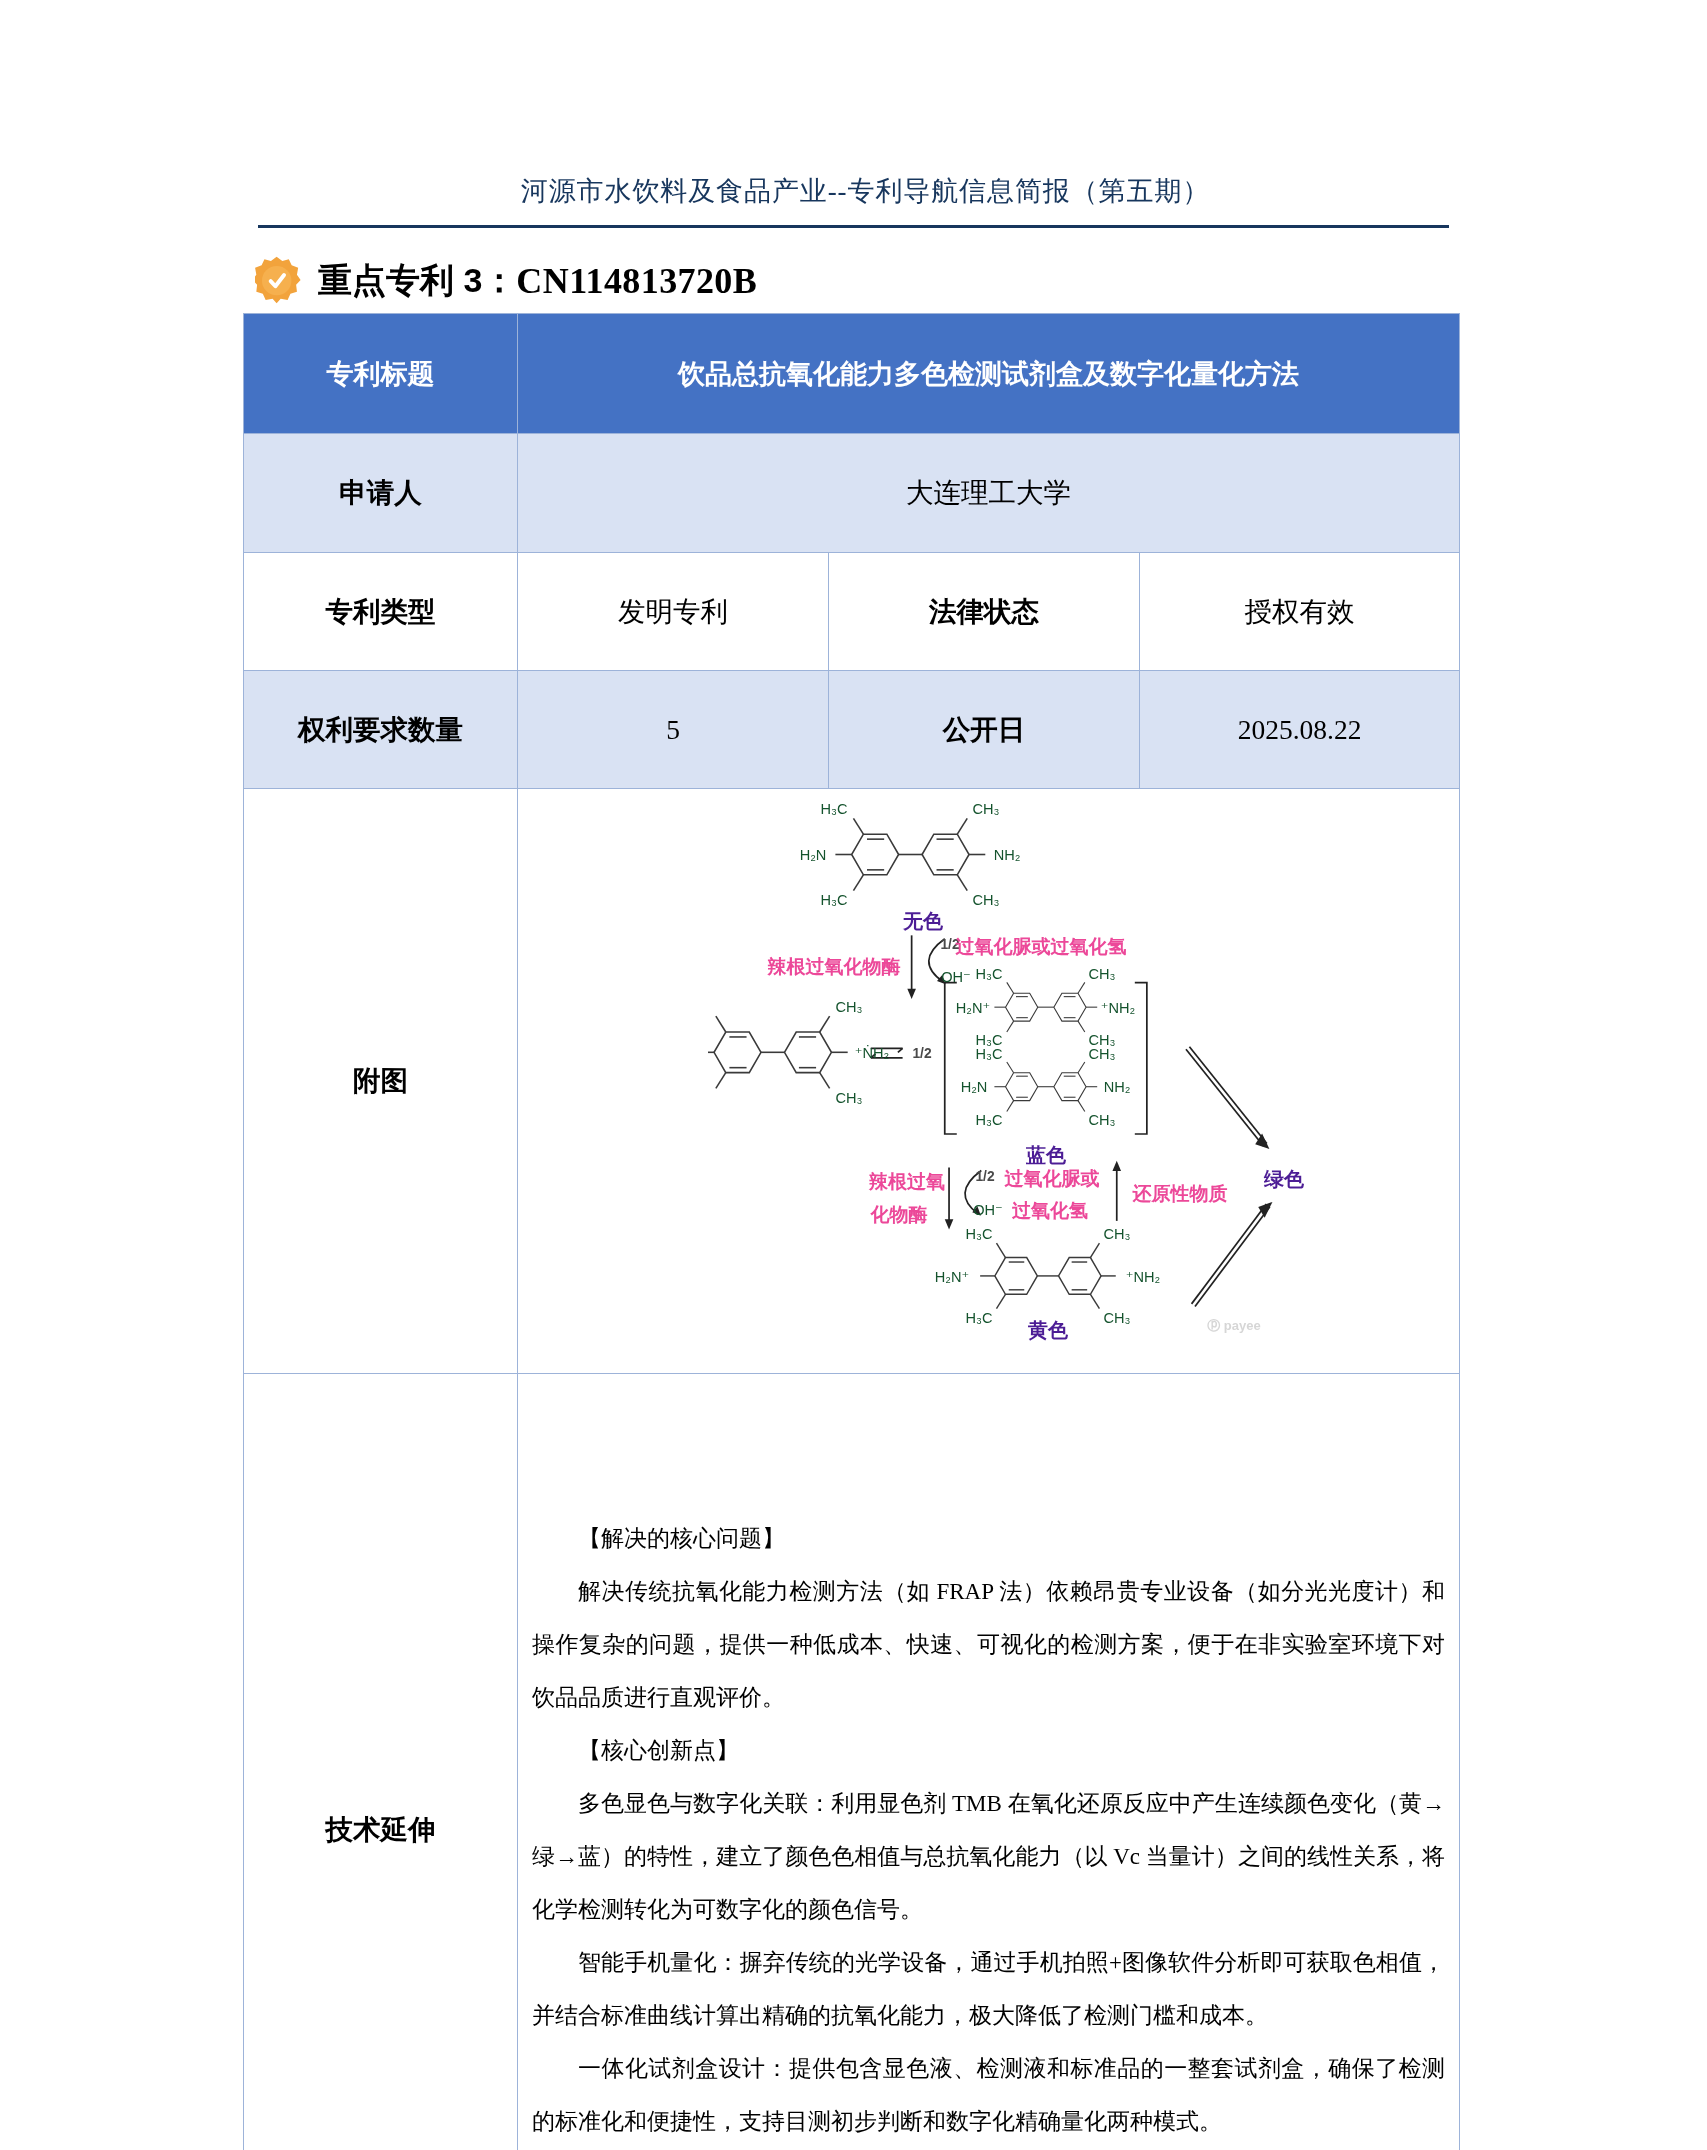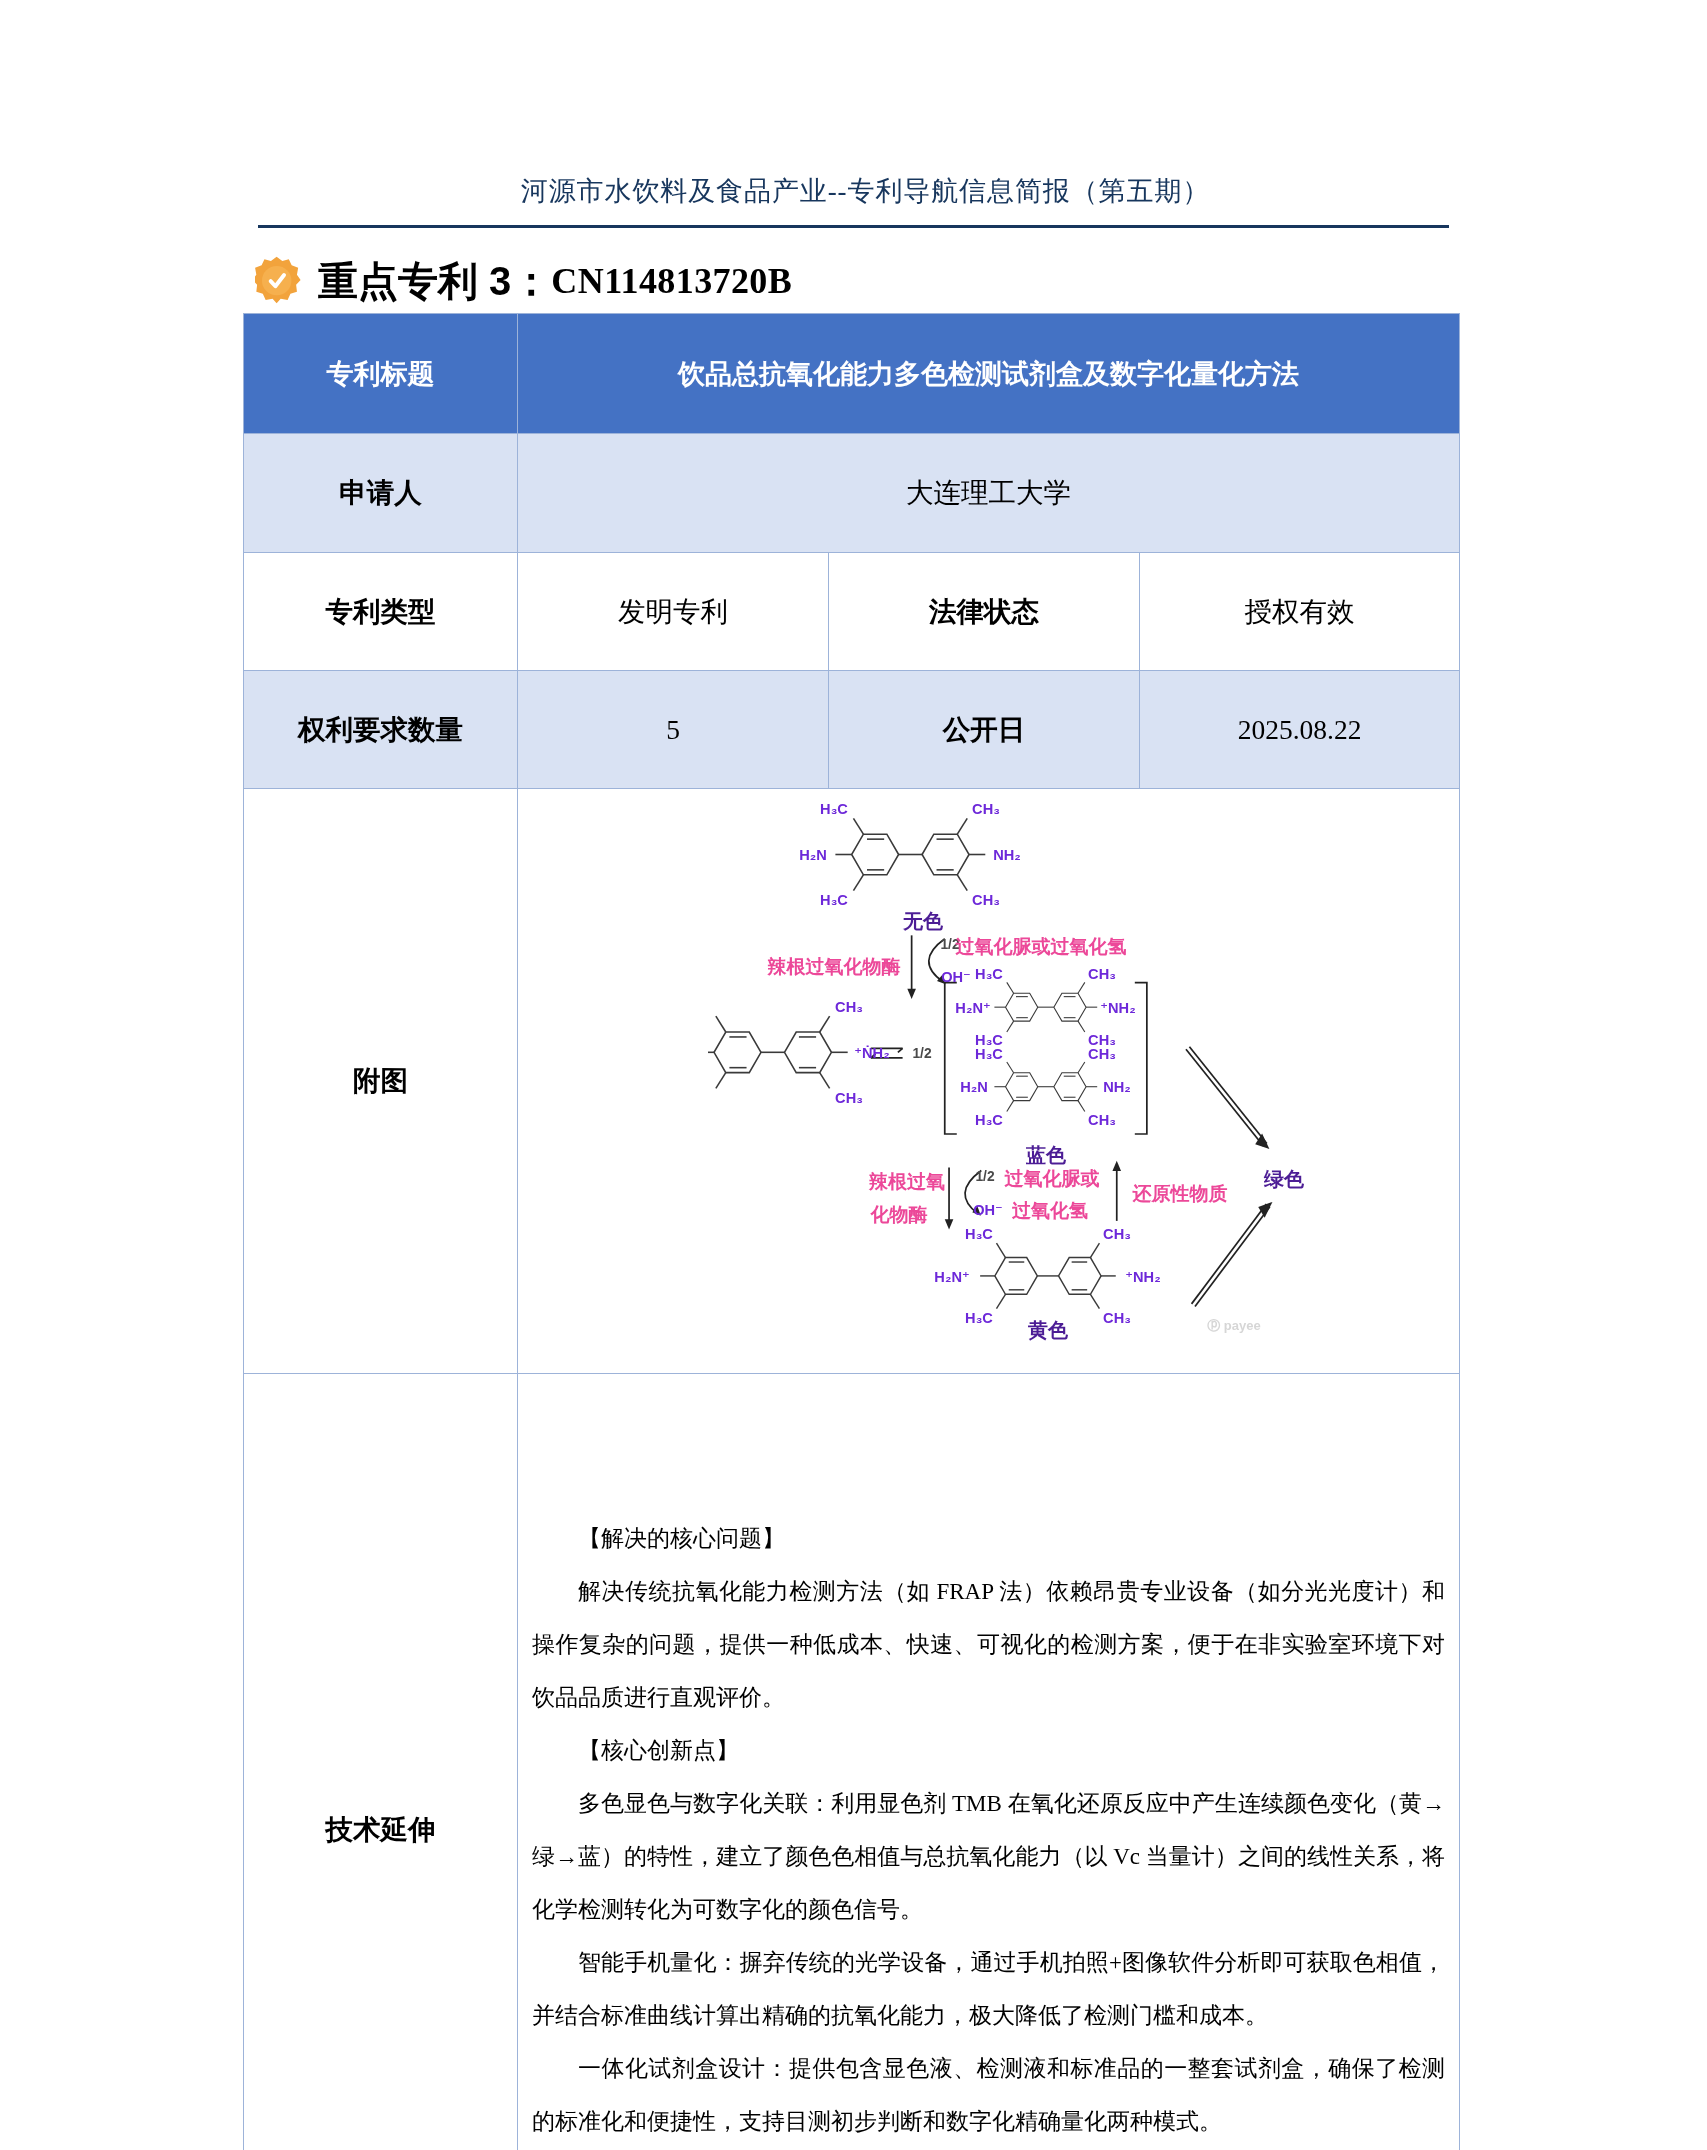--- a/index.html
+++ b/index.html
@@ -5,21 +5,21 @@
   html,body{margin:0;padding:0;background:#ffffff;}
   .page{position:relative;width:1707px;height:2414px;background:#ffffff;overflow:hidden;
         font-family:"Liberation Serif","DejaVu Serif",serif;color:#000;}
   
   .doc-header{position:absolute;top:173px;left:12px;width:100%;text-align:center;
               font-size:27px;color:#17365D;letter-spacing:0.9px;}
   .header-rule{position:absolute;top:225px;left:258px;width:1191px;height:3.4px;background:#17365D;}
   
   .section-title-row{position:absolute;top:253px;left:255px;height:56px;display:flex;align-items:center;}
   .badge{width:46px;height:51px;margin-right:17px;flex:0 0 auto;}
-  .title-zh{font-family:"Liberation Sans","DejaVu Sans",sans-serif;font-weight:bold;font-size:40px;text-align:right;}
+  .title-zh{font-family:"Liberation Sans","DejaVu Sans",sans-serif;font-weight:bold;font-size:34px;text-align:right;}
   .title-code{font-family:"Liberation Serif","DejaVu Serif",serif;font-weight:bold;font-size:36px;letter-spacing:0.4px;}
   
   table.patent{position:absolute;top:313px;left:243px;width:1216px;border-collapse:collapse;table-layout:fixed;}
   table.patent td{border:1.3px solid #9DB3D9;text-align:center;vertical-align:middle;
                   font-size:27.5px;padding:14px;}
   td.lbl{font-weight:bold;}
   tr.r-blue td{background:#4472C4;color:#ffffff;font-weight:bold;font-size:27px;}
   tr.r-light td{background:#D9E2F3;}
   tr.r-white td{background:#ffffff;}
   tr.r1 td{height:91px;}
@@ -29,21 +29,21 @@
   tr.r5 td{height:556px;}
   tr.r6 td{height:883px;}
   td.figure-cell{position:relative;}
   td.text-cell{vertical-align:top;text-align:left;padding:6px 26px 0 24px;}
   .body-text p{margin:0;font-size:23px;line-height:53px;text-align:justify;text-indent:2em;}
   
   .diagram{position:absolute;left:190px;top:0.9px;width:710px;height:553px;overflow:hidden;}
   .diagram svg{position:absolute;left:0;top:0;}
   .dg-label{position:absolute;transform:translate(-50%,-50%);white-space:nowrap;
             font-family:"Liberation Sans","DejaVu Sans",sans-serif;color:#3c3c3c;}
-  .chem{font-size:14.6px;font-weight:bold;color:#6d28d9;}
+  .chem{font-size:14.6px;font-weight:normal;color:#14532d;}
   .cn{font-size:20px;font-weight:bold;color:#4c1d95;}
   .cn-s{font-size:19px;font-weight:bold;color:#ec4899;font-family:Liberation Serif, serif;}
   .frac{font-size:13.8px;font-weight:bold;color:#4a4a4a;}
   .watermark{font-size:13px;color:#c9c9c9;font-weight:bold;opacity:.75;}
 </style>
 </head>
 <body>
 
 <div class="page">
 

